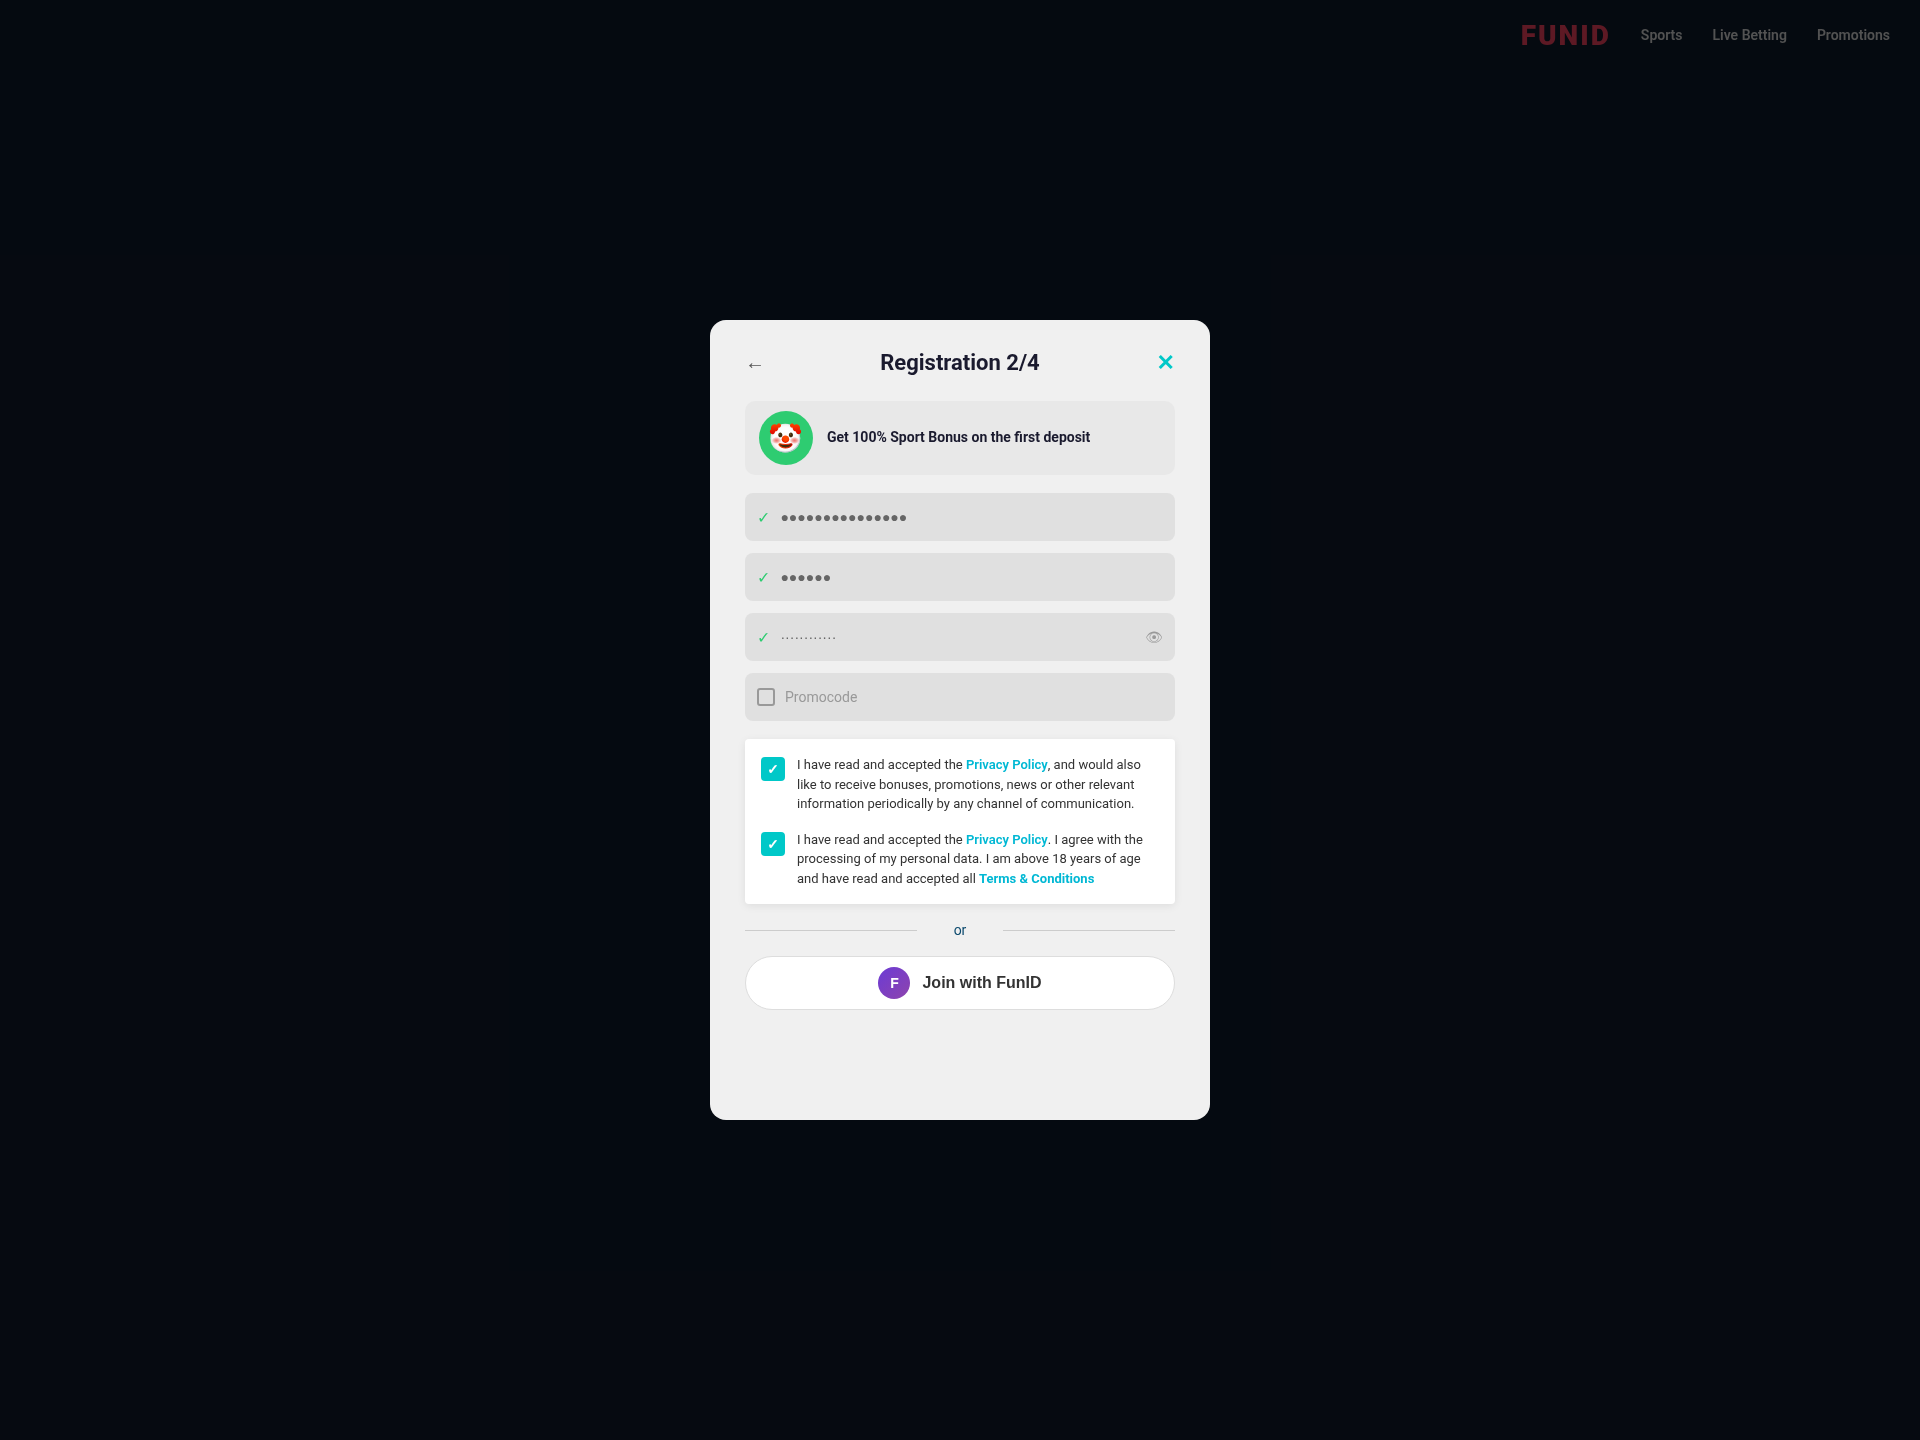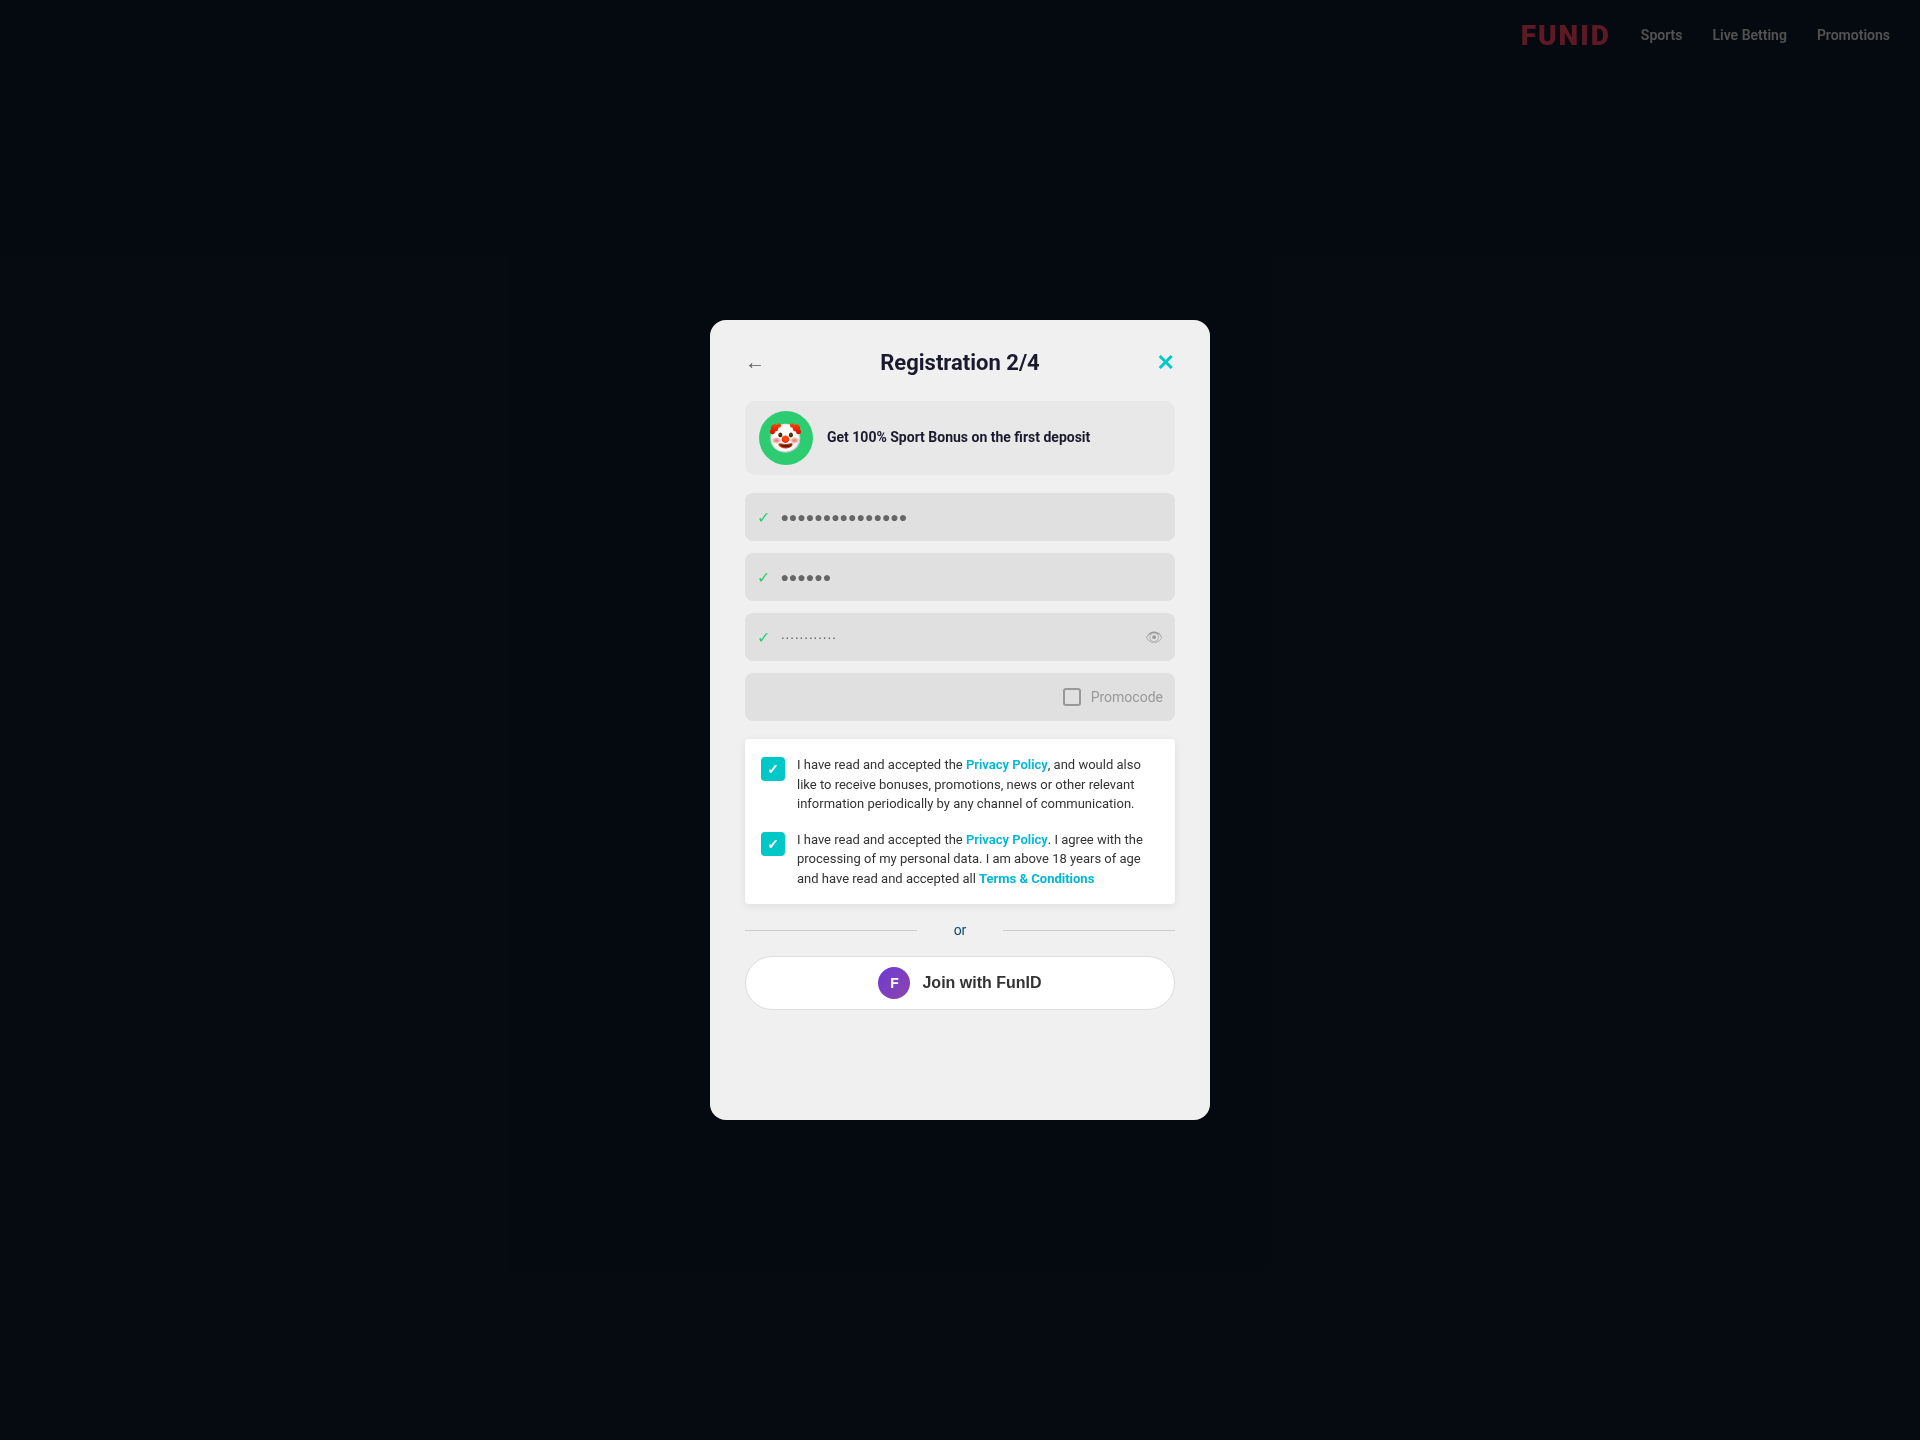--- a/index.html
+++ b/index.html
@@ -178,21 +178,20 @@
 
     
     .promo-row {
       display: flex;
       align-items: center;
       background: #e0e0e0;
       border-radius: 8px;
       padding: 0 12px;
       height: 48px;
       gap: 10px;
-      justify-content: flex-end;
     }
 
     .promo-check-box {
       width: 18px;
       height: 18px;
       border: 2px solid #999;
       border-radius: 3px;
       flex-shrink: 0;
     }
 

